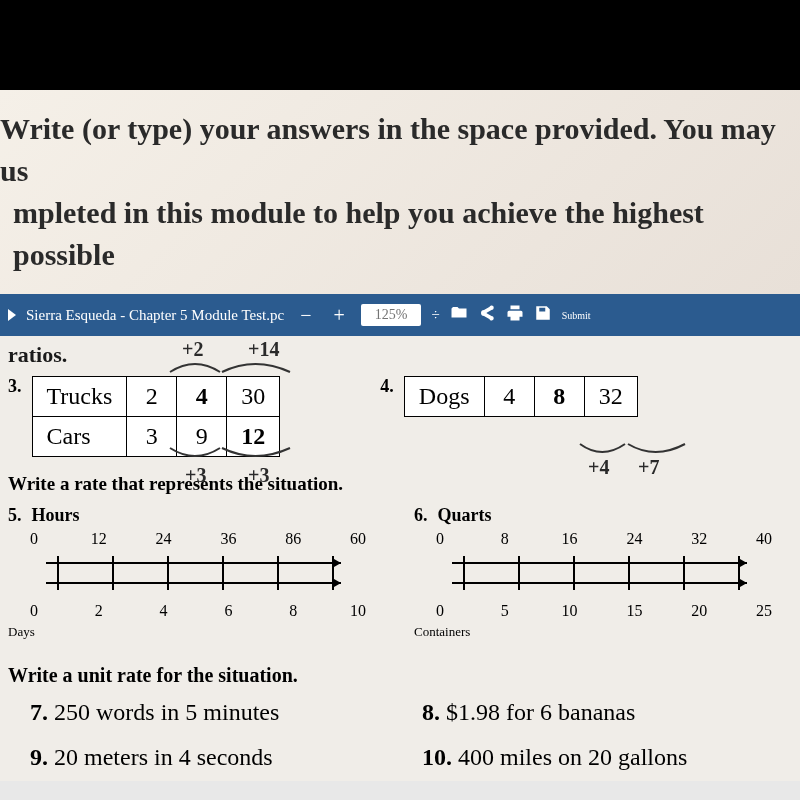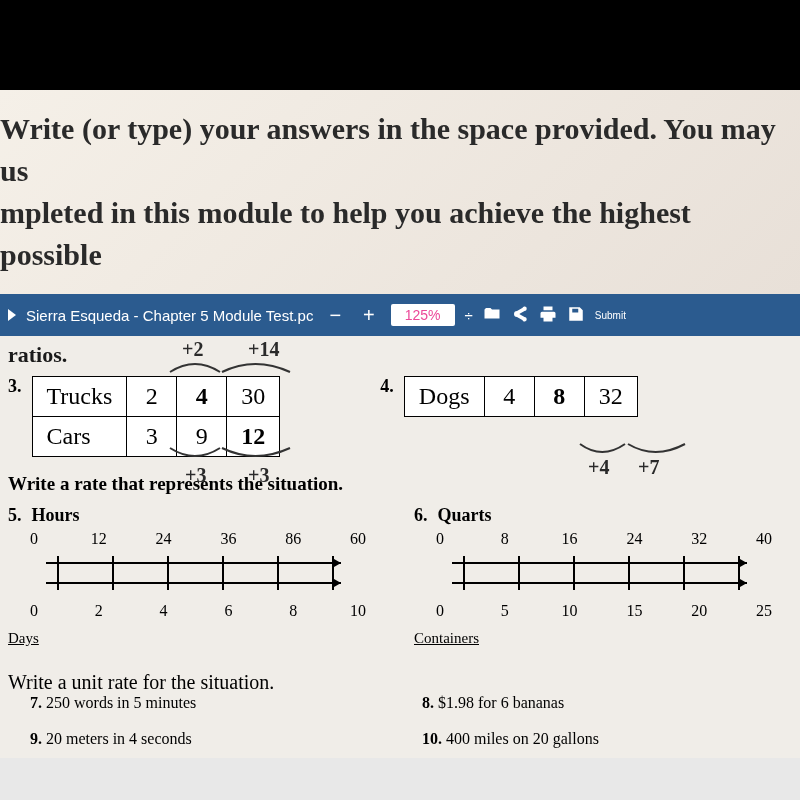--- a/index.html
+++ b/index.html
@@ -18,48 +18,48 @@
     }
     .instructions {
       background: linear-gradient(135deg, #f5f0e8 0%, #e8e0d8 100%);
       padding: 18px 0 18px 0;
       font-size: 30px;
       font-weight: bold;
       color: #2a2a2a;
       line-height: 1.4;
     }
     .instructions .line1 { padding-left: 0; }
-    .instructions .line2 { padding-left: 0; }
+    .instructions .line2 { padding-left: 0; margin-left: 13px; }
     .toolbar {
       background: #2b5b8f;
       height: 42px;
       display: flex;
       align-items: center;
       padding: 0 8px;
       color: #fff;
-      font-family: Liberation Sans, sans-serif;
+      font-family: Liberation Serif, serif;
       font-size: 15px;
       gap: 10px;
     }
     .toolbar .triangle-right {
       width: 0; height: 0;
       border-top: 6px solid transparent;
       border-bottom: 6px solid transparent;
       border-left: 8px solid #fff;
     }
     .toolbar .filename { flex: 0 0 auto; }
     .toolbar .btn {
       color: #fff;
       font-size: 20px;
       padding: 0 6px;
       cursor: pointer;
     }
     .toolbar .zoom-box {
       background: #fff;
-      color: #ec4899;
+      color: #737373;
       padding: 3px 14px;
       font-size: 14px;
       border-radius: 2px;
     }
     .toolbar .divider-icon {
       color: #fff;
     }
     .toolbar .icon svg { width: 18px; height: 18px; fill: #fff; }
     .toolbar .submit { color: #fff; font-size: 10px; }
     .worksheet {
@@ -154,38 +154,37 @@
     }
     .nl-top-labels span, .nl-bot-labels span {
       width: 44px;
       text-align: center;
     }
     .nl-svg {
       width: 100%;
       height: 50px;
     }
     .nl-axis-label {
-      font-size: 15px;
-      margin-top: 10px;
-      text-decoration: underline;
+      font-size: 13px;
+      margin-top: 4px;
     }
     .unit-rate-block {
       margin-top: 24px;
     }
     .unit-heading {
-      font-weight: normal;
+      font-weight: bold;
       font-size: 20px;
-      margin-bottom: 0;
+      margin-bottom: 12px;
     }
     .unit-problems {
       display: grid;
       grid-template-columns: 1fr 1fr;
       gap: 18px 24px;
       padding-left: 22px;
-      font-size: 16px;
+      font-size: 24px;
     }
     .arc-svg {
       position: absolute;
       pointer-events: none;
     }
   </style>
 </head>
 <body>
 
 <div class="top-black"></div>

